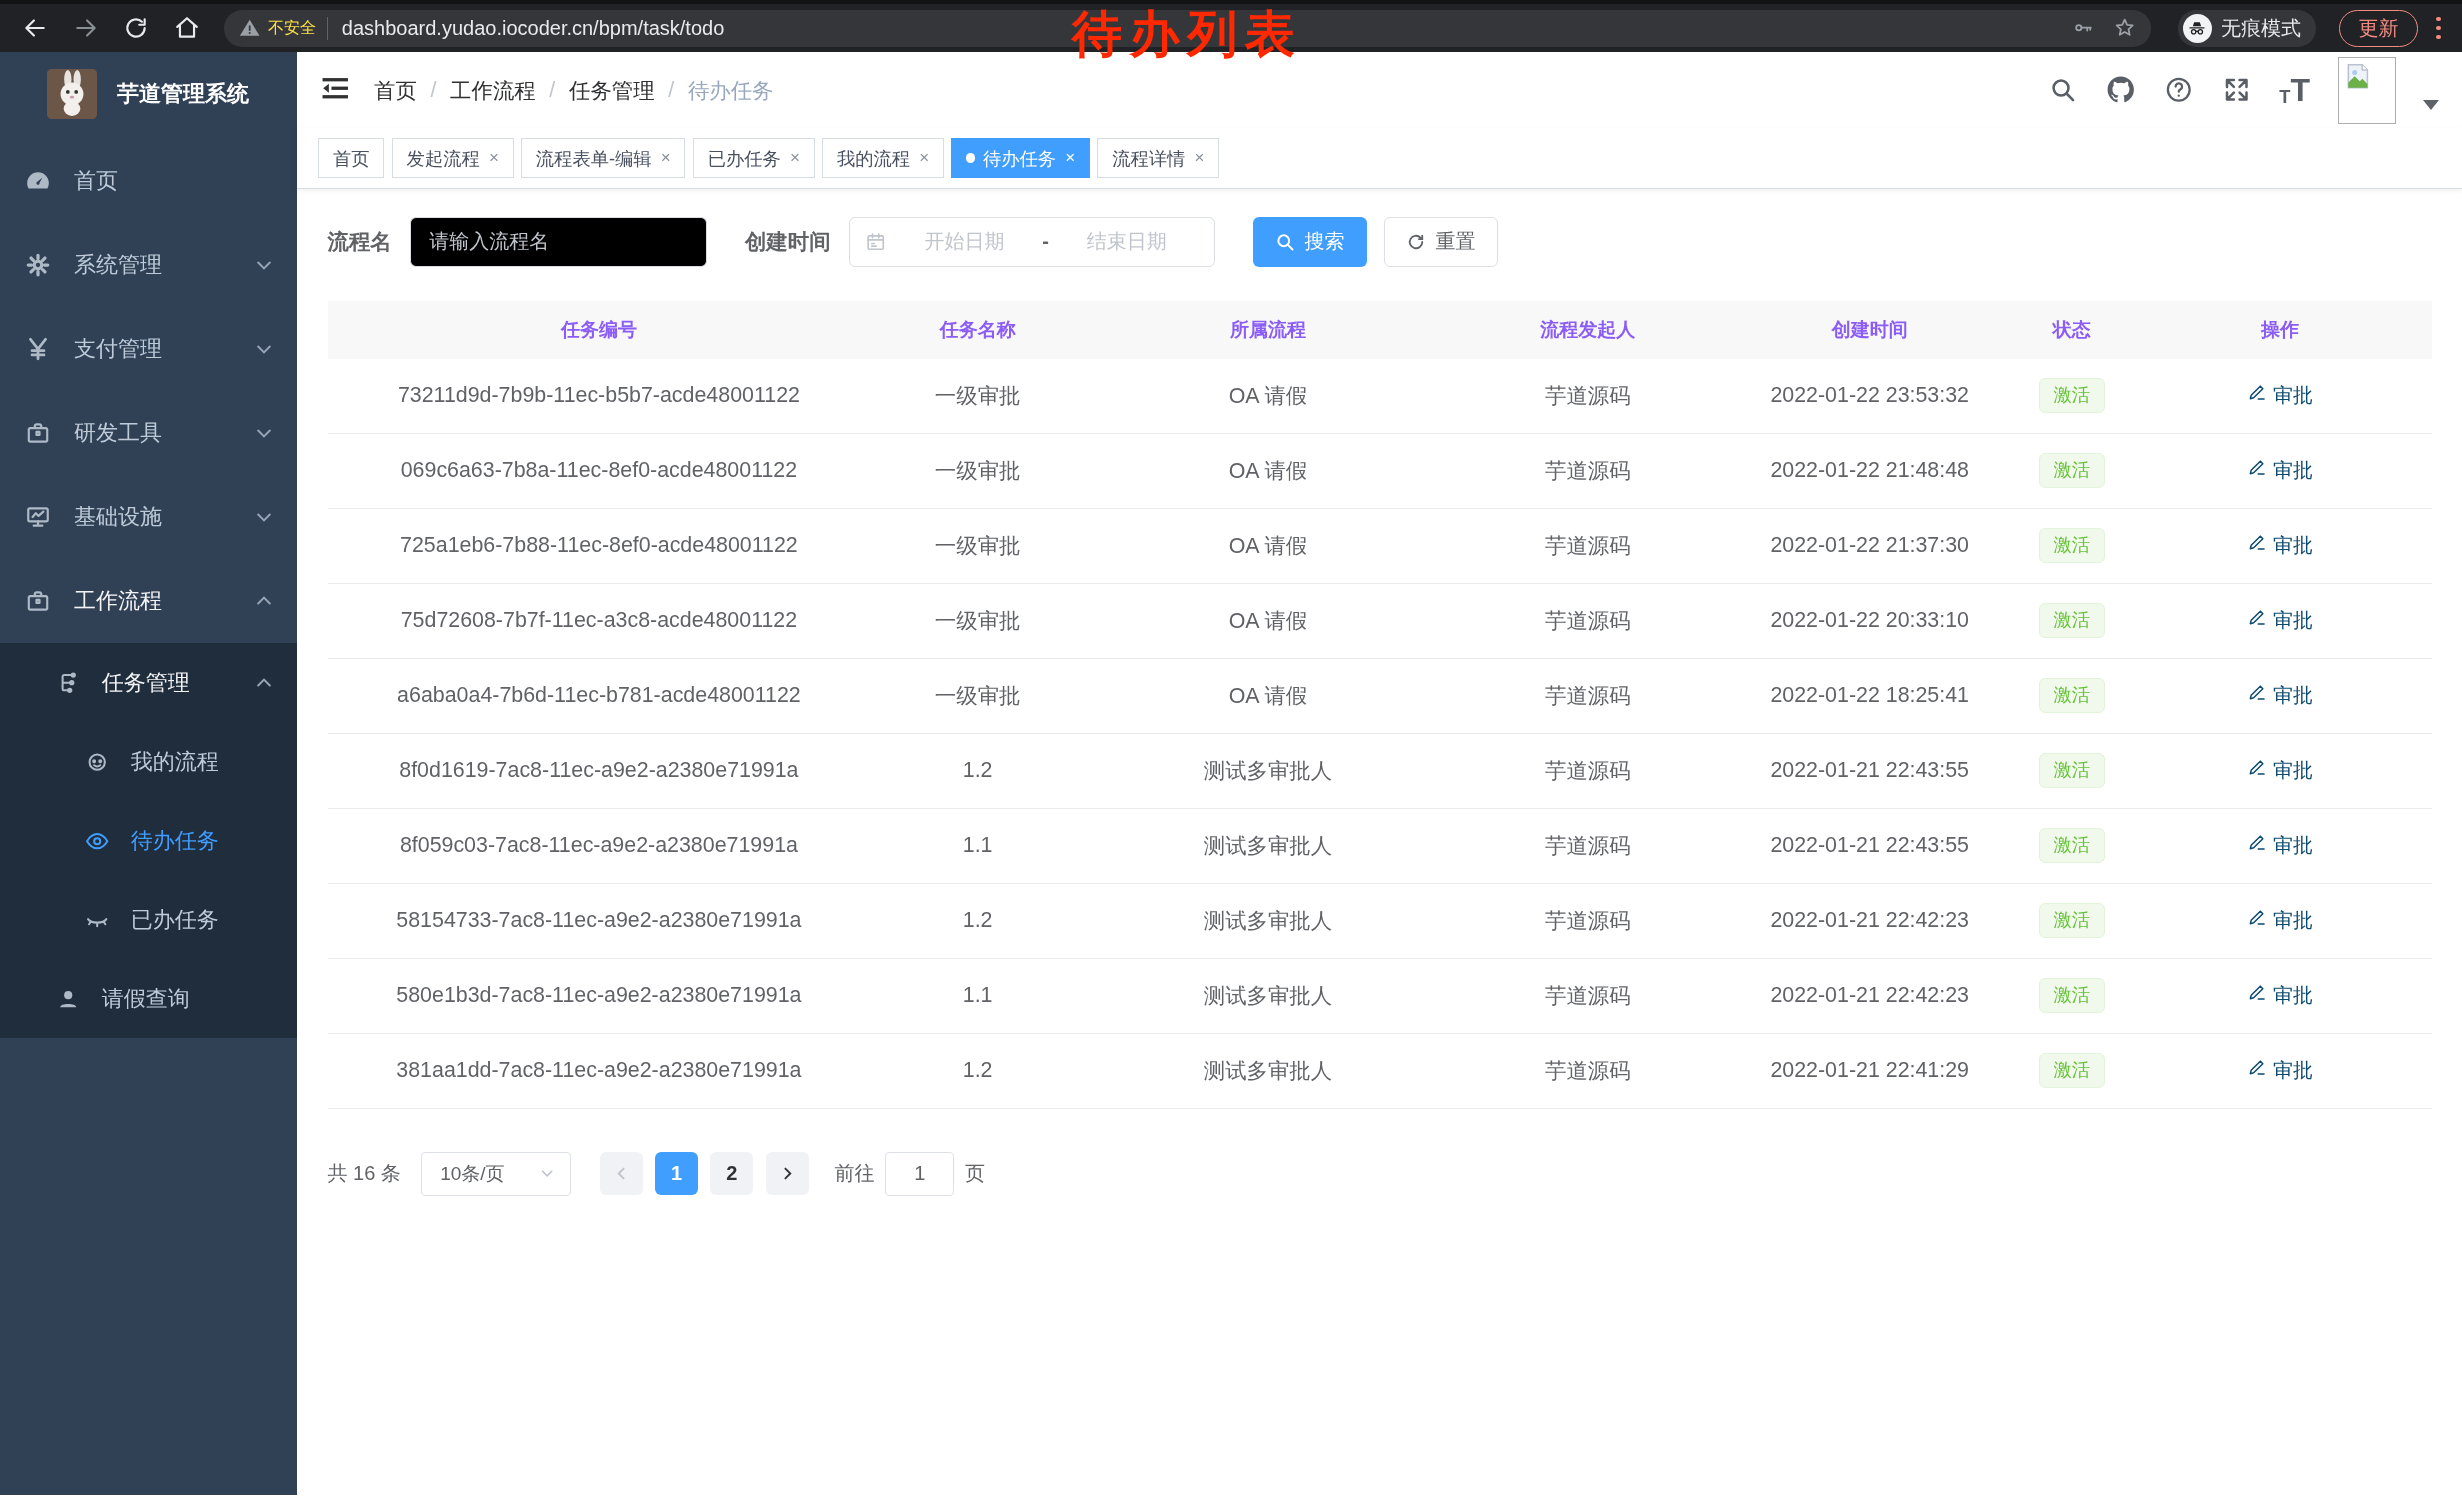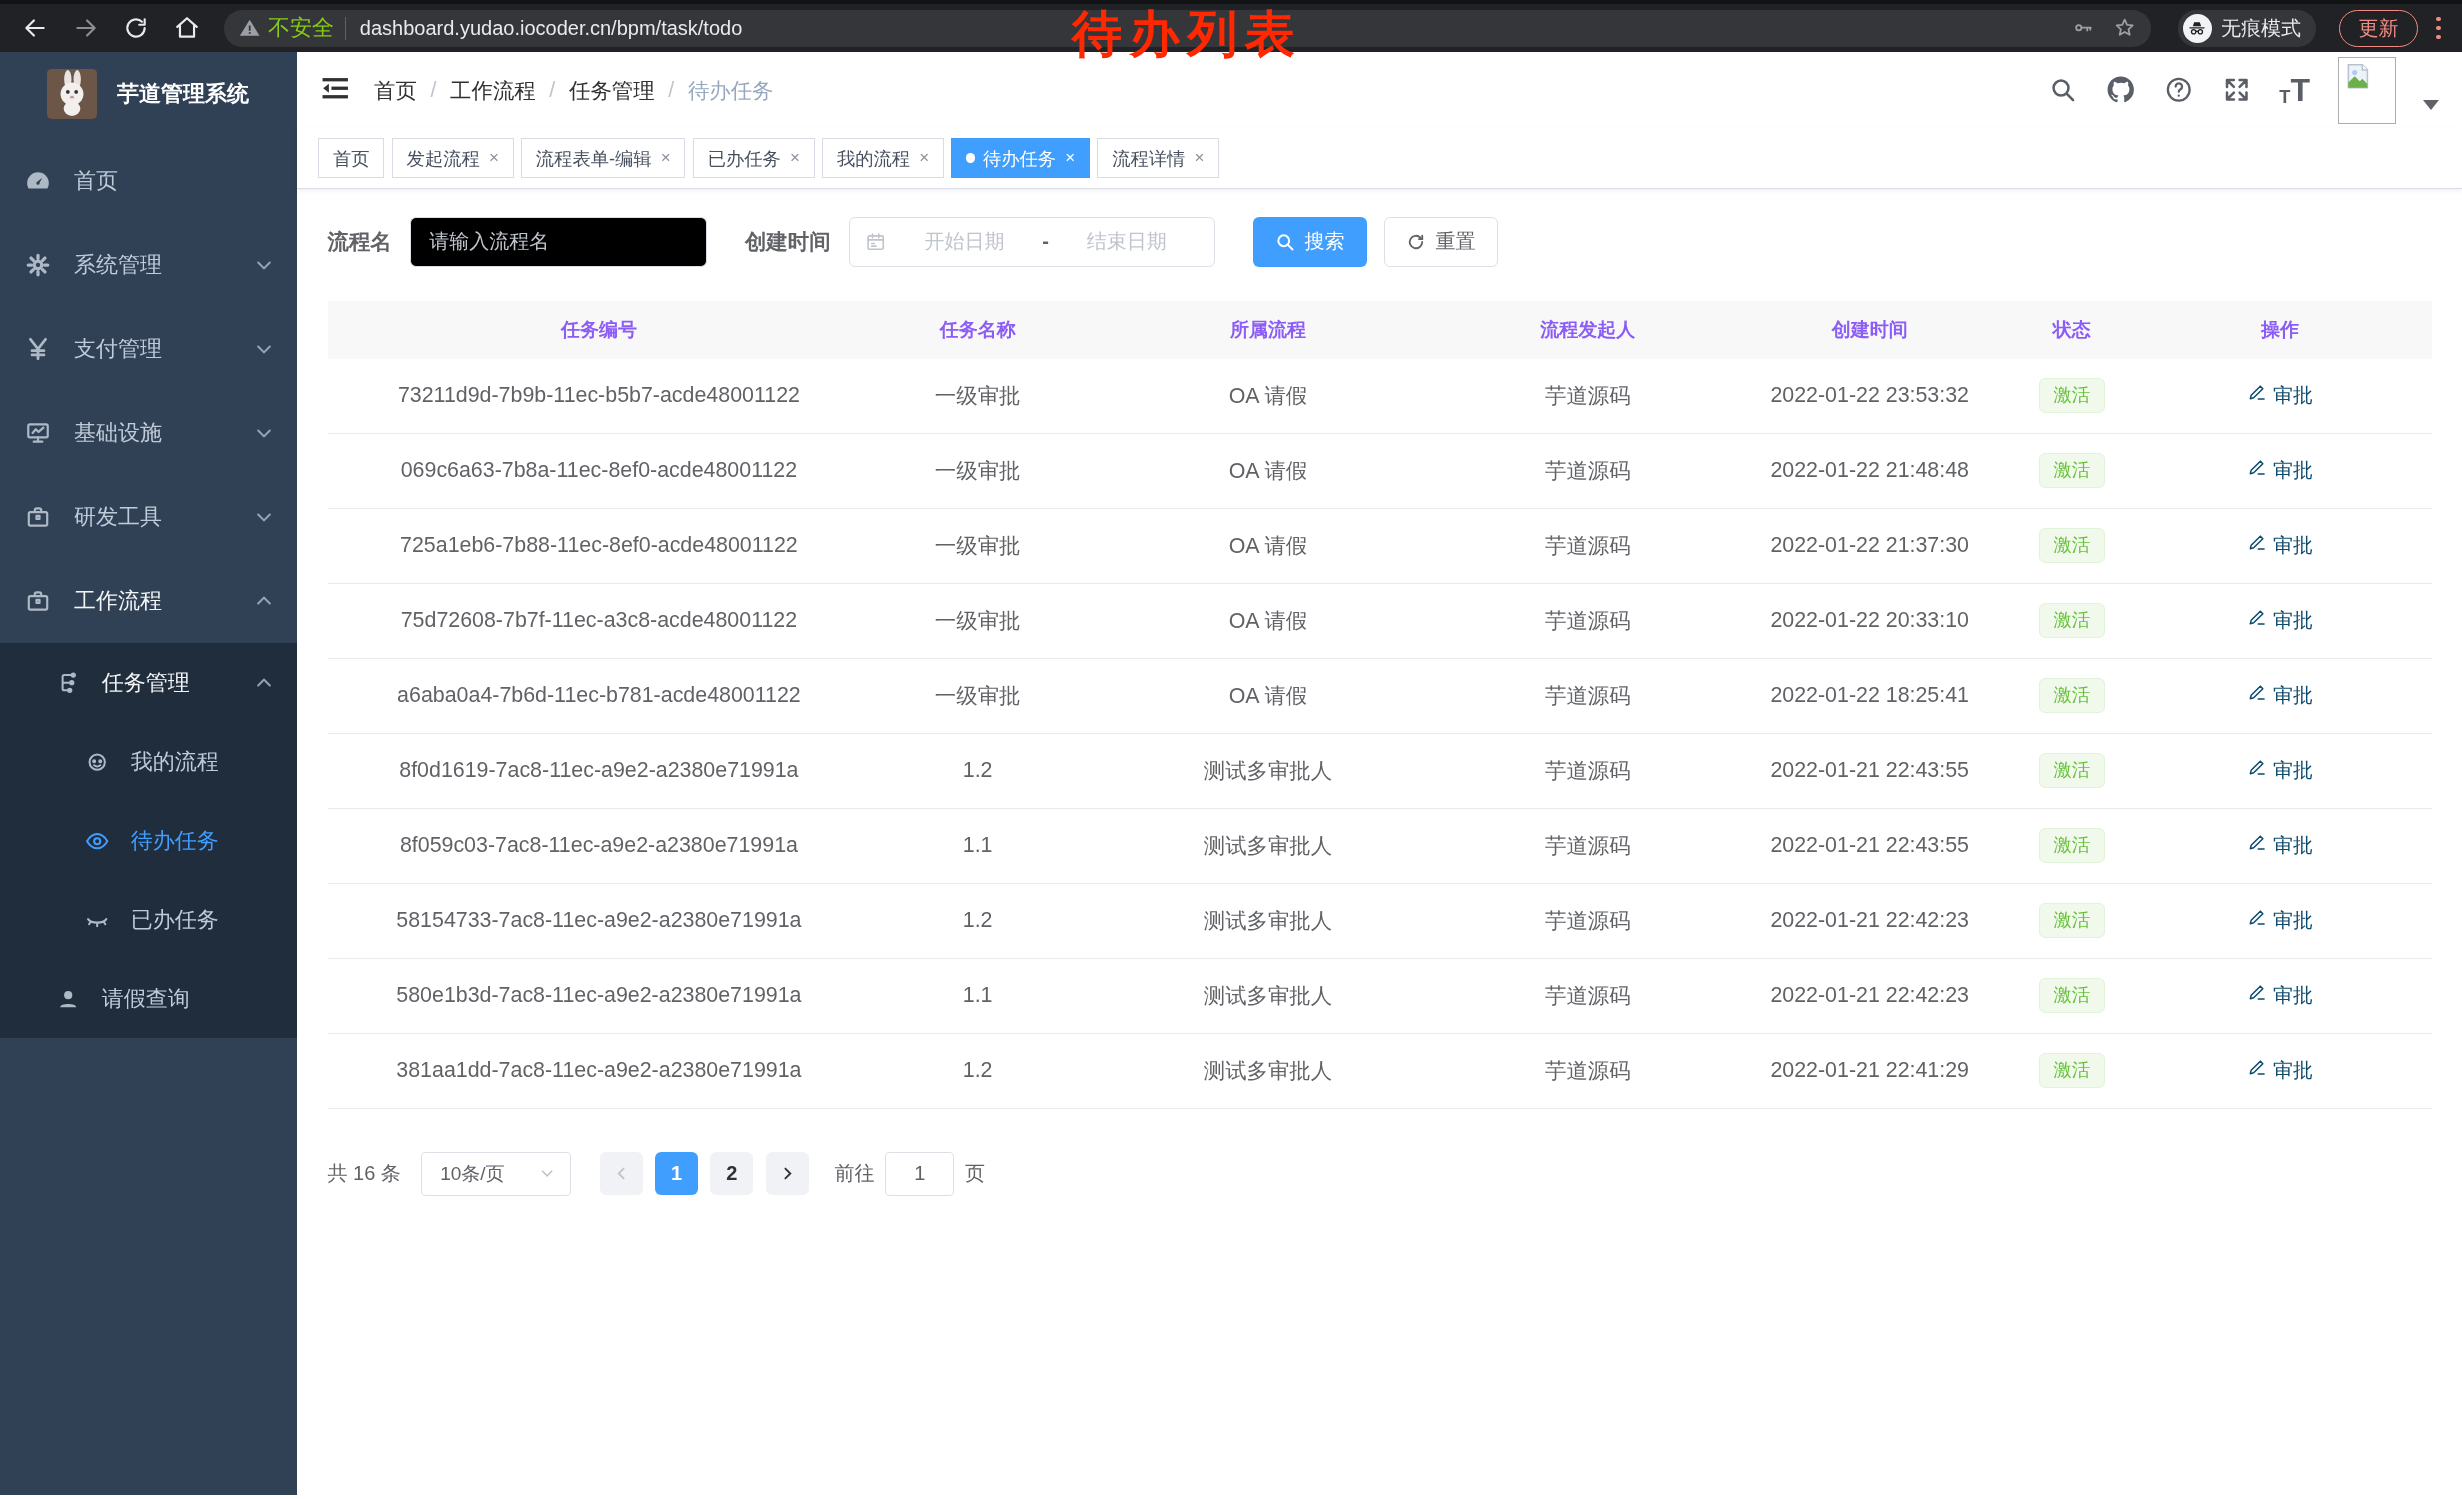--- a/index.html
+++ b/index.html
@@ -9,21 +9,21 @@
   
   .browser-bar { position:relative; height:52px; background:#212225; border-top:4.6px solid #121315;
     display:flex; align-items:center; padding:0 13.7px; gap:7.6px; }
   .nav-ico { width:43px; height:43px; display:flex; align-items:center; justify-content:center;
     color:#e8eaed; flex:0 0 auto; border-radius:50%; }
   .nav-ico.dim { color:#8a8f94; }
   .nav-ico svg { width:26px; height:26px; }
   .url-pill { flex:1 1 auto; height:37px; background:#35363a; border-radius:18.3px;
     display:flex; align-items:center; padding:0 15.3px; margin:0 7.6px; min-width:0; }
   .url-pill svg { width:21.4px; height:21.4px; color:#9aa0a6; flex:0 0 auto; }
-  .sec-label { color:#84cc16; font-size:22px; margin:0 10.7px 0 7.6px; }
+  .sec-label { color:#fde047; font-size:16px; margin:0 10.7px 0 7.6px; }
   .pill-sep { width:1.5px; height:23px; background:#5f6368; margin-right:13.7px; }
   .url-text { color:#e8eaed; font-size:20px; flex:1 1 auto; white-space:nowrap; overflow:hidden; }
   .pill-right { display:flex; align-items:center; gap:20px; margin-left:10.7px; }
   .incog-chip { height:37px; background:#35363a; border-radius:18.3px; display:flex; align-items:center;
     gap:9.2px; padding:0 15.3px 0 4.6px; margin-left:12.2px; flex:0 0 auto; }
   .incog-circle { width:29px; height:29px; border-radius:50%; background:#f1f3f4; display:flex;
     align-items:center; justify-content:center; color:#202124; }
   .incog-circle svg { width:20px; height:20px; }
   .incog-label { color:#e8eaed; font-size:20px; }
   .update-btn { height:37px; border:1.5px solid #f28b82; border-radius:20px; color:#f28b82;
@@ -251,39 +251,39 @@
               <path d="M5 3l7 9 7-9M12 12v9M6.5 13.5h11M6.5 17.5h11"></path>
             </svg>
           </span>
         <span class="lbl">支付管理</span>
         <span class="chev"><svg viewBox="0 0 24 24" fill="none" stroke="currentColor" stroke-width="2.4" stroke-linecap="round">
               <path d="M5 9l7 7 7-7"></path>
             </svg></span>
       </div>
       <div class="m-item">
         <span class="mi">
-            <svg viewBox="0 0 24 24" fill="none" stroke="currentColor" stroke-width="2" stroke-linecap="round" stroke-linejoin="round">
-              <rect x="3" y="4" width="18" height="12" rx="1.5"></rect>
-              <path d="M7 12l3-3.5 2.5 2.5L17 7M12 16v4M8 20h8"></path>
-            </svg>
-          </span>
-        <span class="lbl">基础设施</span>
-        <span class="chev"><svg viewBox="0 0 24 24" fill="none" stroke="currentColor" stroke-width="2.4" stroke-linecap="round">
-              <path d="M5 9l7 7 7-7"></path>
-            </svg></span>
-      </div>
-      <div class="m-item">
-        <span class="mi">
             <svg viewBox="0 0 24 24" fill="none" stroke="currentColor" stroke-width="2" stroke-linejoin="round">
               <rect x="3.5" y="7.5" width="17" height="12.5" rx="1.5"></rect>
               <path d="M9 7.5V6a2 2 0 0 1 2-2h2a2 2 0 0 1 2 2v1.5"></path>
               <rect x="10.6" y="11" width="2.8" height="2.8"></rect>
             </svg>
           </span>
         <span class="lbl">研发工具</span>
+        <span class="chev"><svg viewBox="0 0 24 24" fill="none" stroke="currentColor" stroke-width="2.4" stroke-linecap="round">
+              <path d="M5 9l7 7 7-7"></path>
+            </svg></span>
+      </div>
+      <div class="m-item">
+        <span class="mi">
+            <svg viewBox="0 0 24 24" fill="none" stroke="currentColor" stroke-width="2" stroke-linecap="round" stroke-linejoin="round">
+              <rect x="3" y="4" width="18" height="12" rx="1.5"></rect>
+              <path d="M7 12l3-3.5 2.5 2.5L17 7M12 16v4M8 20h8"></path>
+            </svg>
+          </span>
+        <span class="lbl">基础设施</span>
         <span class="chev"><svg viewBox="0 0 24 24" fill="none" stroke="currentColor" stroke-width="2.4" stroke-linecap="round">
               <path d="M5 9l7 7 7-7"></path>
             </svg></span>
       </div>
       <div class="m-item parent-active">
         <span class="mi">
             <svg viewBox="0 0 24 24" fill="none" stroke="currentColor" stroke-width="2" stroke-linejoin="round">
               <rect x="3.5" y="7.5" width="17" height="12.5" rx="1.5"></rect>
               <path d="M9 7.5V6a2 2 0 0 1 2-2h2a2 2 0 0 1 2 2v1.5"></path>
               <rect x="10.6" y="11" width="2.8" height="2.8"></rect>

